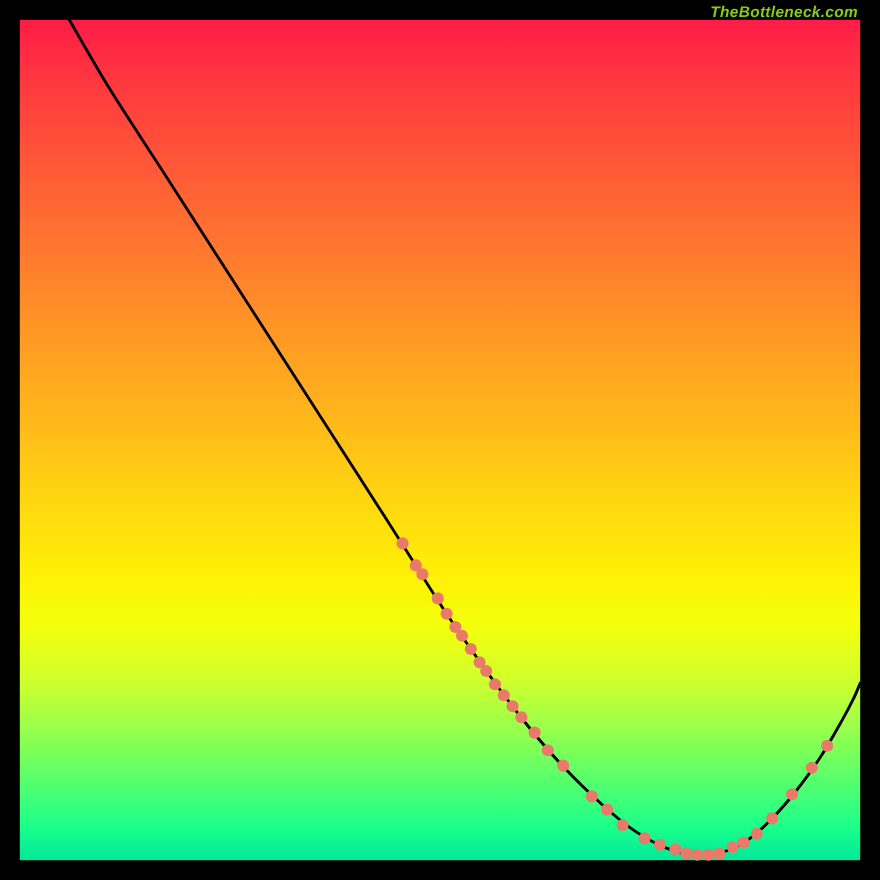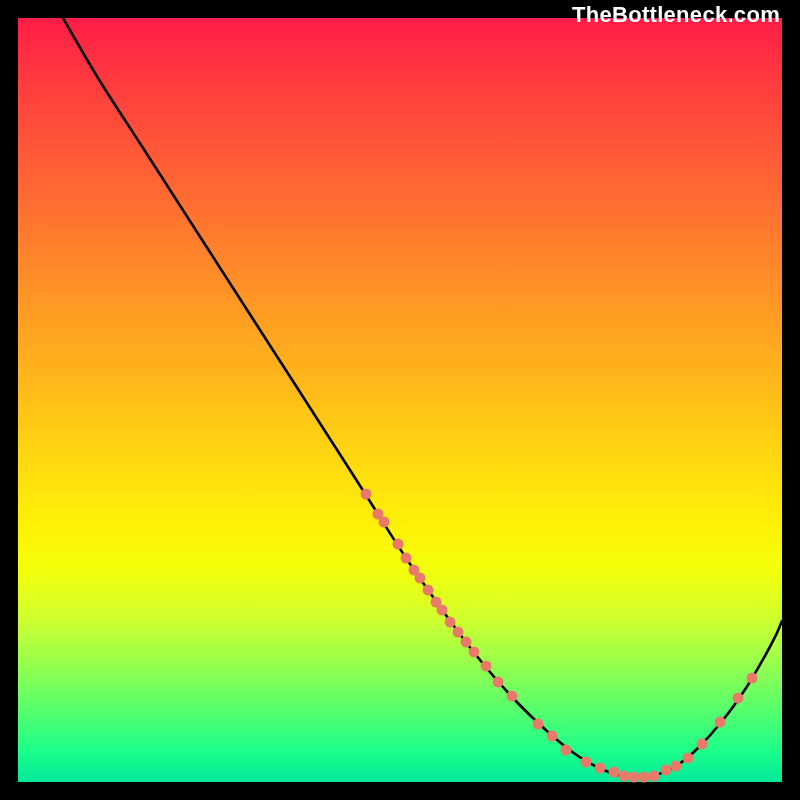--- a/index.html
+++ b/index.html
@@ -49,25 +49,26 @@
     stroke-linejoin: round;
   }
   .pt {
     fill: #e97a6a;
     stroke: none;
   }
   .watermark {
     position: absolute;
     top: 2px;
     right: 20px;
-    color: #ffffff;
-    font-size: 22px;
+    color: #84cc16;
+    font-size: 14px;
     font-weight: 600;
     letter-spacing: 0.3px;
     user-select: none;
+    font-style: italic;
   }
 </style>
 </head>
 <body>
 
 <div class="plot-area">
   <svg viewBox="0 0 764 764">
     <path id="curve-path" class="curve" d="M 45 0 C 50.8 10.0 66.7 38.3 80 60 C 93.3 81.7 110.0 106.7 125 130 C 140.0 153.3 155.0 176.7 170 200 C 185.0 223.3 200.0 246.7 215 270 C 230.0 293.3 245.0 316.7 260 340 C 275.0 363.3 290.7 387.7 305 410 C 319.3 432.3 332.2 452.3 346 474 C 359.8 495.7 374.0 519.0 388 540 C 402.0 561.0 417.7 583.0 430 600 C 442.3 617.0 451.2 628.7 462 642 C 472.8 655.3 483.7 668.0 495 680 C 506.3 692.0 519.2 704.3 530 714 C 540.8 723.7 550.3 731.5 560 738 C 569.7 744.5 579.3 749.5 588 753 C 596.7 756.5 604.3 758.2 612 759 C 619.7 759.8 626.3 759.8 634 758 C 641.7 756.2 650.3 752.7 658 748 C 665.7 743.3 672.2 737.7 680 730 C 687.8 722.3 697.0 712.0 705 702 C 713.0 692.0 720.8 681.0 728 670 C 735.2 659.0 743.0 644.8 748 636 C 753.0 627.2 755.3 622.5 758 617 C 760.7 611.5 763.0 605.3 764 603 "></path>
     <g id="points-group">
         <circle cx="348" cy="476" r="5.5" class="pt" fill="#e97a6a"></circle>

